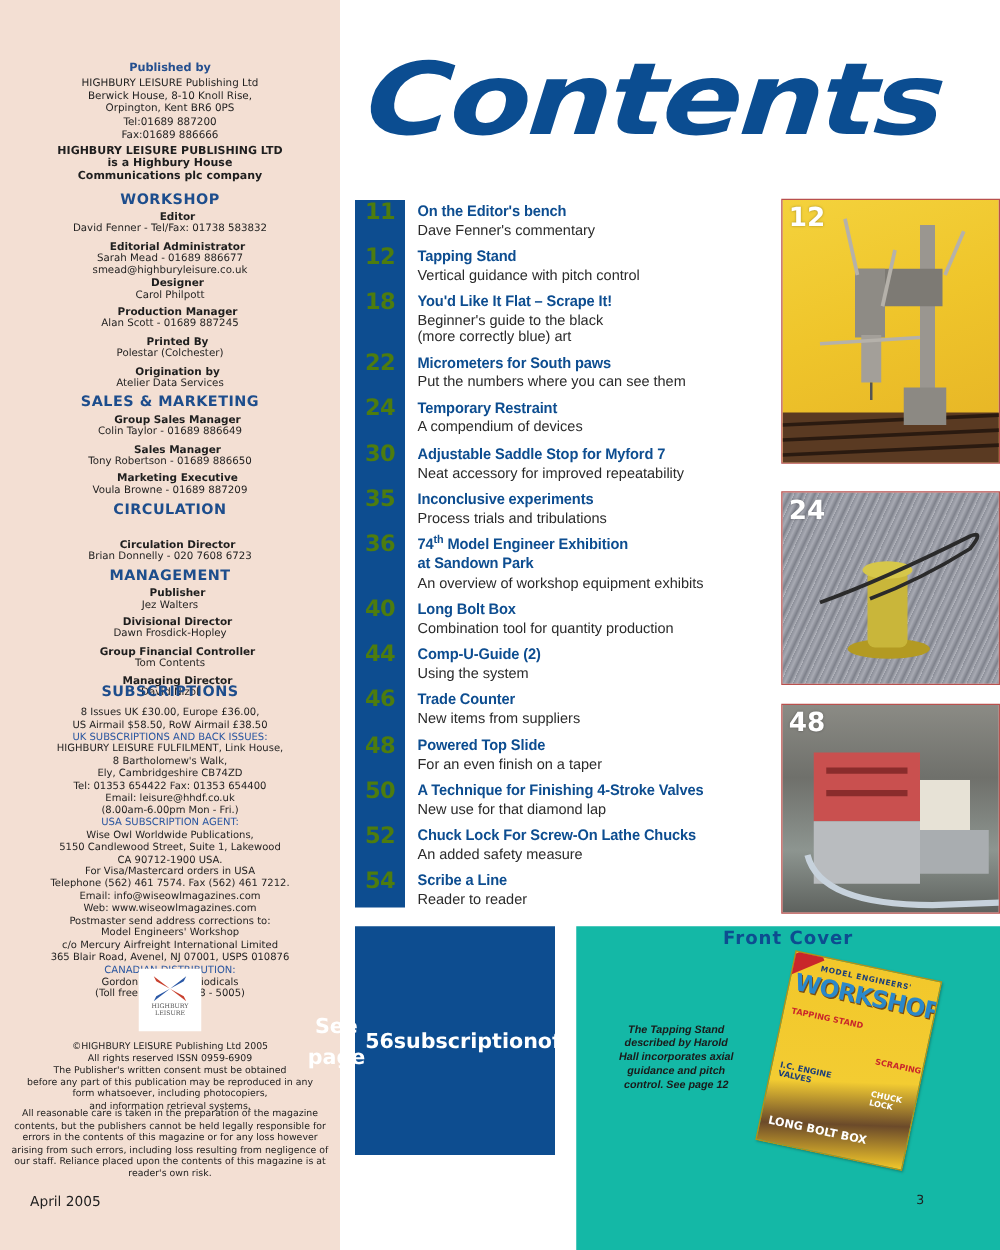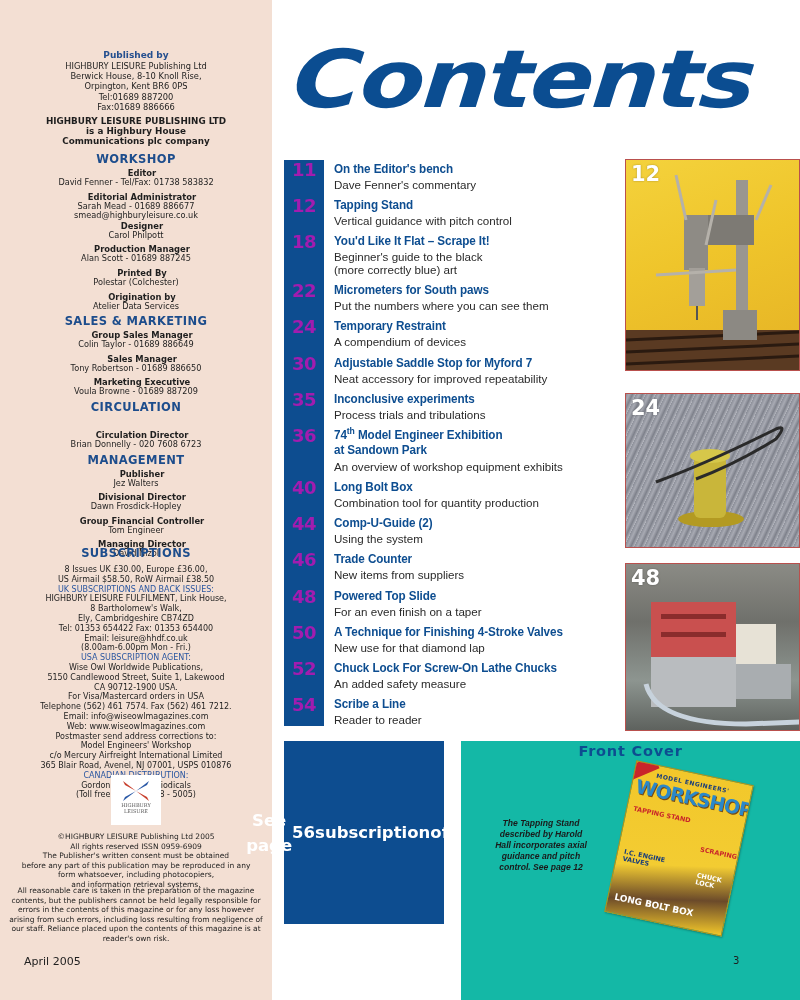--- a/index.html
+++ b/index.html
@@ -41,21 +41,21 @@
   }
 
   
   .page-bar {
     position: absolute; left: 284px; top: 160px; width: 40px; height: 566px;
     background: #0d4d90;
   }
   .toc-item { position: absolute; left: 284px; width: 330px; }
   .toc-num {
     position: absolute; left: 0; top: -1px; width: 40px; text-align: center;
-    color: #a21caf; font-weight: bold; font-size: 18px; line-height: 18px;
+    color: #4d7c0f; font-weight: bold; font-size: 18px; line-height: 18px;
     font-family: "DejaVu Sans", sans-serif; letter-spacing: -0.5px;
   }
   .toc-title {
     position: absolute; left: 50px; top: 0; white-space: nowrap;
     color: #0d4d90; font-weight: bold; font-size: 12.2px; line-height: 14px;
     font-family: "Liberation Sans", sans-serif; letter-spacing: -0.1px;
     transform: scaleX(0.96); transform-origin: left top;
   }
   .toc-title sup { font-size: 9px; vertical-align: 5px; line-height: 0; }
   .toc-desc {
@@ -164,21 +164,21 @@
     <div class="sb-section">CIRCULATION</div>
     <div class="sb-role" style="margin-top:16px">Circulation Director</div>
     <div class="sb-name">Brian Donnelly - 020 7608 6723</div>
 
     <div class="sb-section">MANAGEMENT</div>
     <div class="sb-role" style="margin-top:0">Publisher</div>
     <div class="sb-name">Jez Walters</div>
     <div class="sb-role">Divisional Director</div>
     <div class="sb-name">Dawn Frosdick-Hopley</div>
     <div class="sb-role">Group Financial Controller</div>
-    <div class="sb-name">Tom Engineer</div>
+    <div class="sb-name">Tom Contents</div>
     <div class="sb-role">Managing Director</div>
     <div class="sb-name">David Nizol</div>
   </div>
 
   <div class="sb-block" style="top:543px;">
     <div class="sb-section">SUBSCRIPTIONS</div>
     <div style="height:3px"></div>
     <div class="sb-sub">8 Issues UK £30.00, Europe £36.00,</div>
     <div class="sb-sub">US Airmail $58.50, RoW Airmail £38.50</div>
     <div class="sb-sub-blue">UK SUBSCRIPTIONS AND BACK ISSUES:</div>

